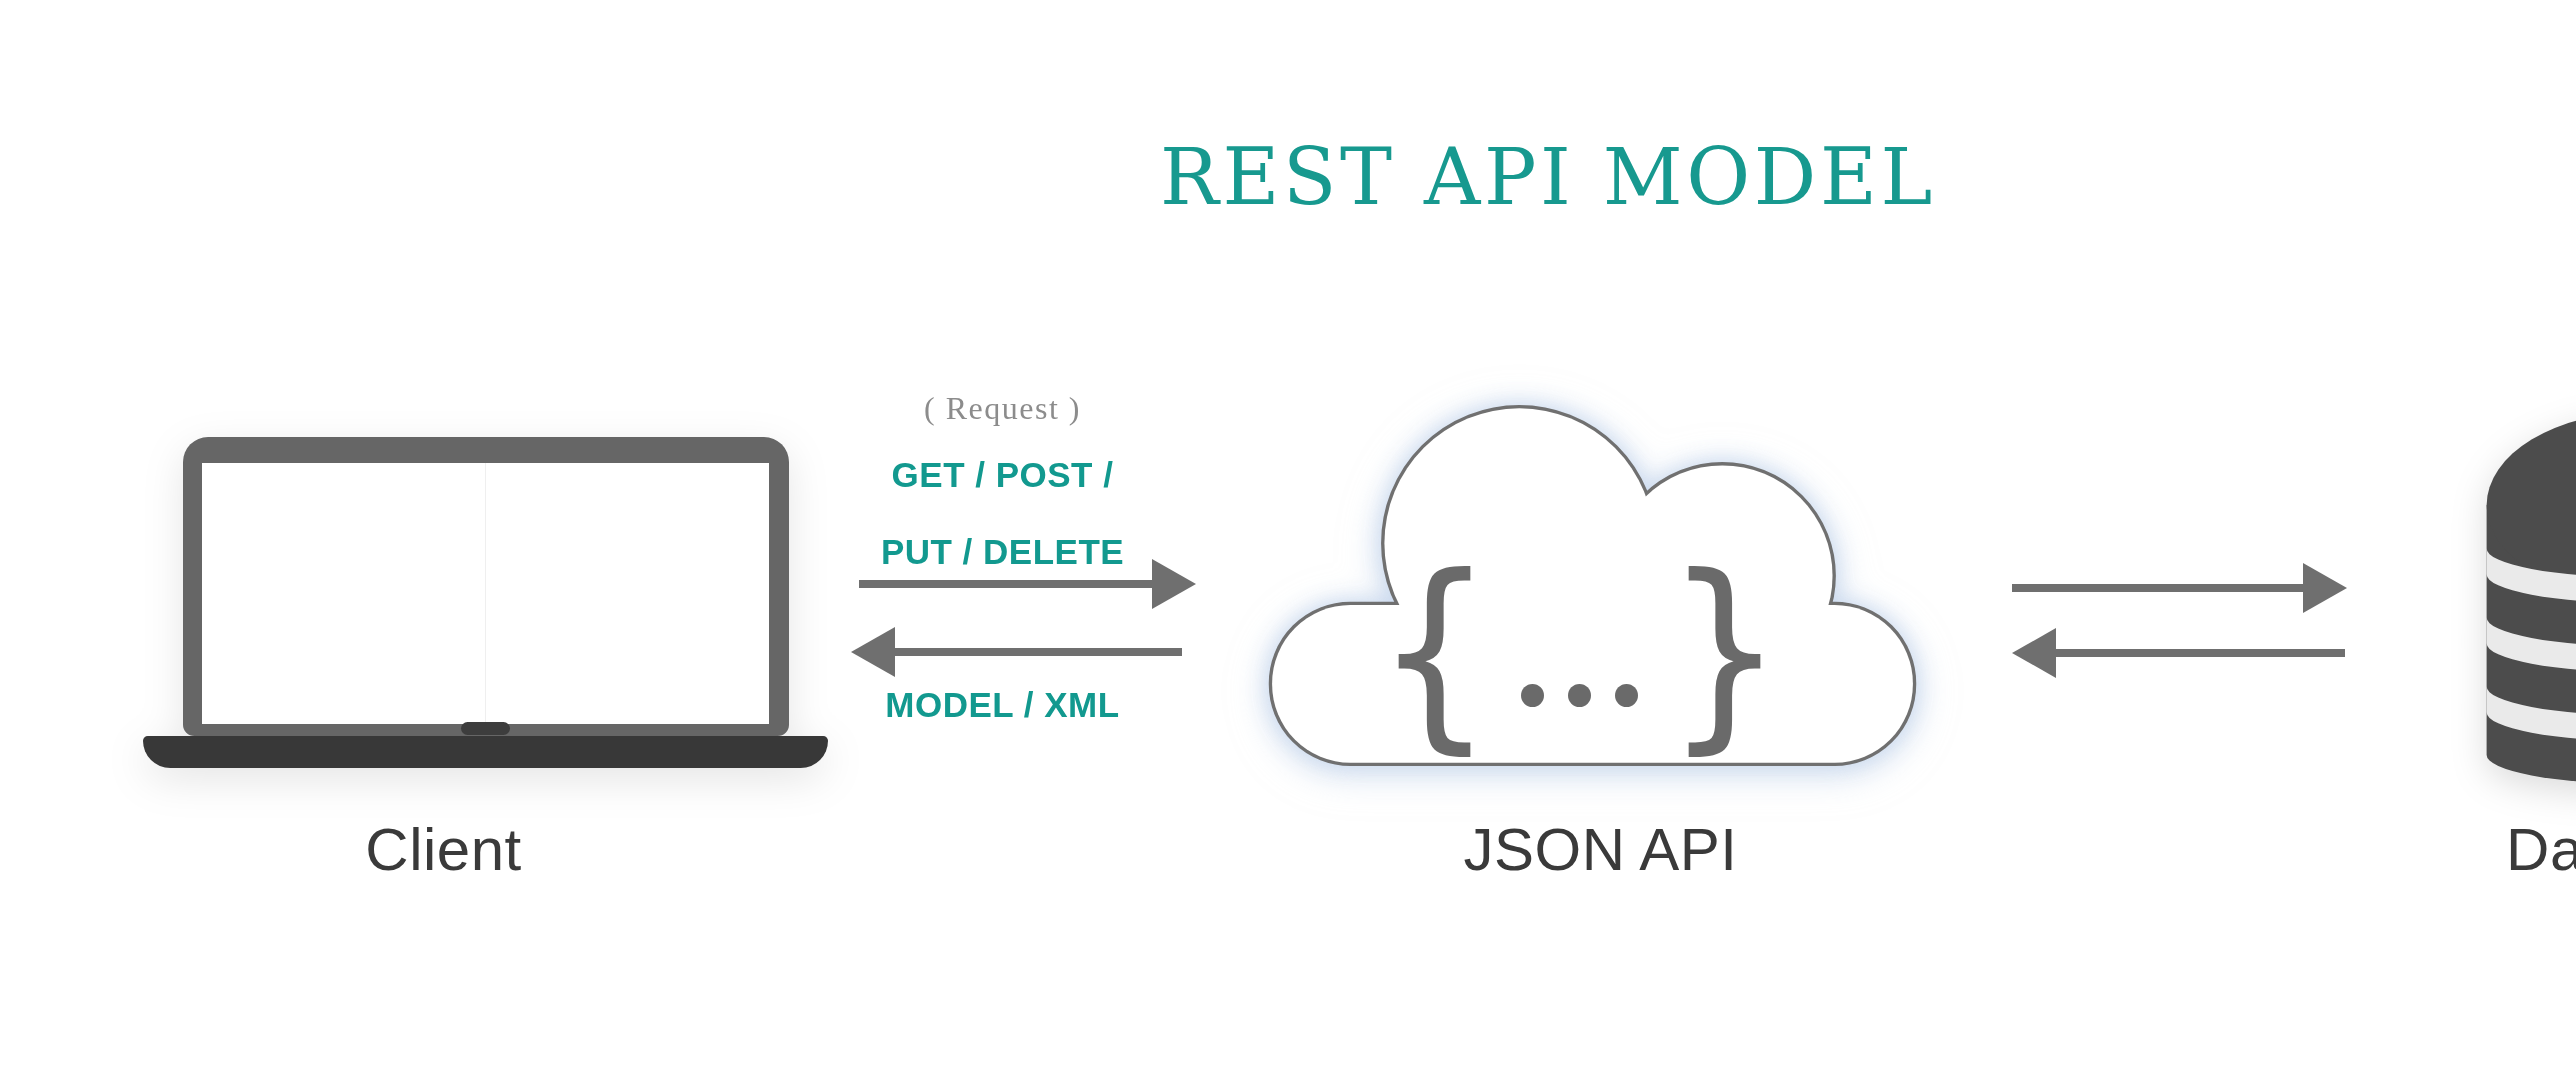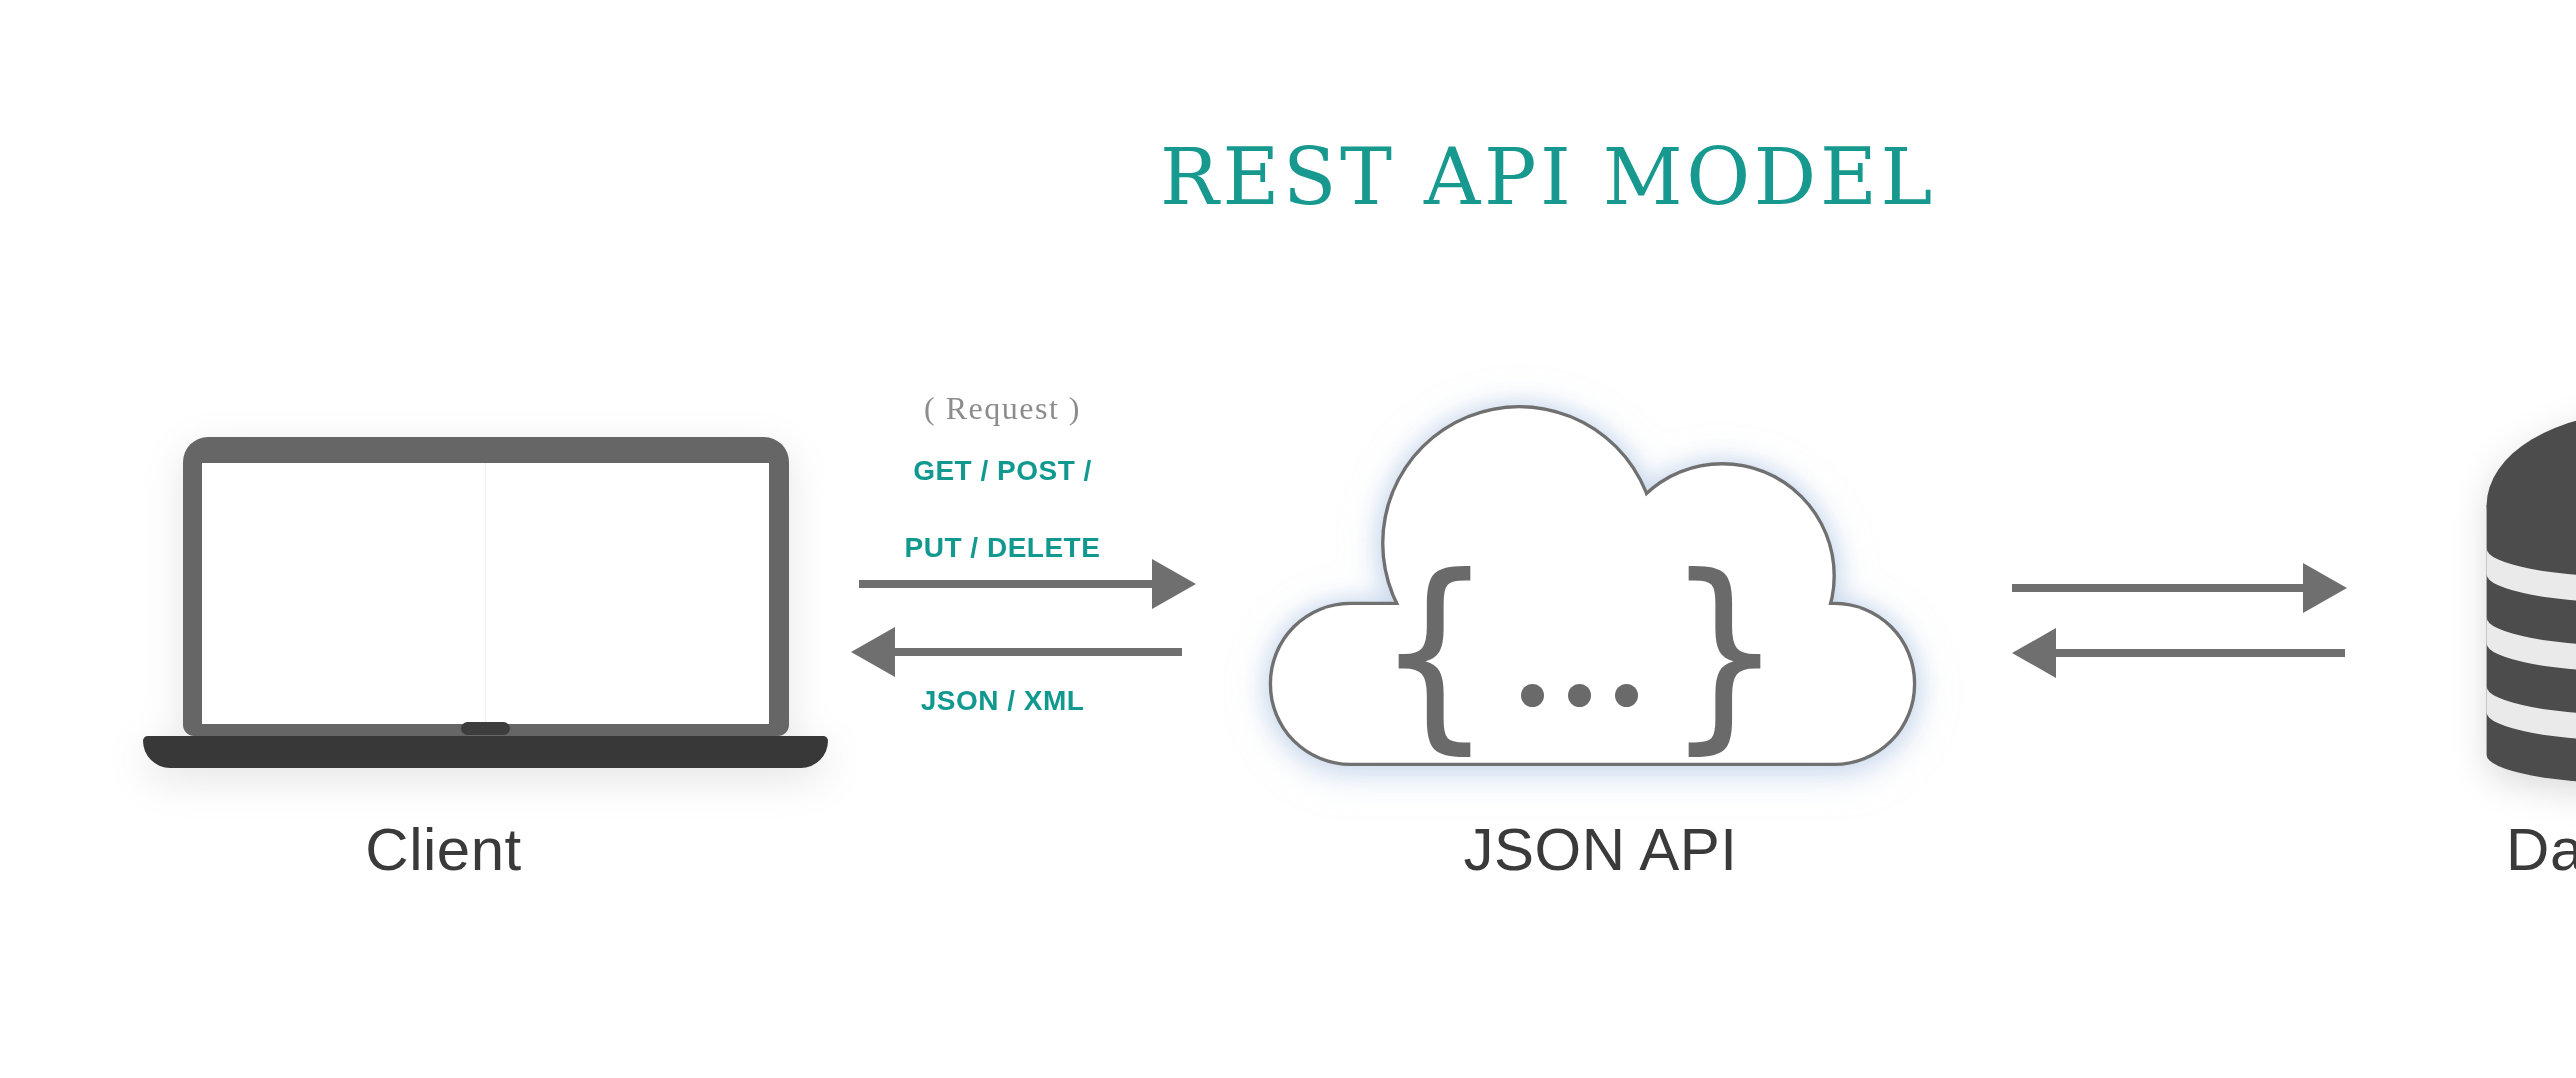--- a/index.html
+++ b/index.html
@@ -52,21 +52,21 @@
     font-size:60px;line-height:1.1;color:#3A3A3A;
     letter-spacing:0.5px;
   }
   .label-client{left:186px;top:817px;text-align:center;}
   .label-api{left:1343px;top:817px;}
   .label-db{left:2379px;top:817px;}
 
   
   .flow-text{width:567px;left:719px;text-align:center;line-height:1.1;}
   .muted{font-size:32px;color:#8C8C8C;letter-spacing:1.5px;}
-  .methods{font-size:28px;font-weight:bold;color:#12998F;letter-spacing:0.5px;}
+  .methods{font-size:35px;font-weight:bold;color:#12998F;letter-spacing:0.5px;}
   .t-request{top:391px;font-family:Liberation Serif, serif;}
   .t-line1{top:456px;}
   .t-line2{top:533px;}
   .t-formats{top:686px;}
   .t-response{top:751px;}
 
   
   .arrow{display:flex;align-items:center;}
   .arrow .bar{height:8.2px;background:#6F6F6F;}
   .arrow .head-right{
@@ -136,21 +136,21 @@
   <div class="abs arrow arrow-req">
     <div class="bar"></div>
     <div class="head-right"></div>
   </div>
 
   <div class="abs arrow arrow-resp">
     <div class="head-left"></div>
     <div class="bar"></div>
   </div>
 
-  <div class="abs flow-text methods t-formats">JSON / XML</div>
+  <div class="abs flow-text methods t-formats">MODEL / XML</div>
 
   <div class="abs cloud-wrap">
     <svg width="649" height="366" viewBox="0 0 1260 710">
 
       <g stroke="#707070" stroke-width="13" fill="#ffffff">
         <rect x="8" y="392" width="1244" height="306" rx="152"></rect>
         <circle cx="488" cy="272" r="262"></circle>
         <circle cx="882" cy="335" r="214"></circle>
       </g>
 

